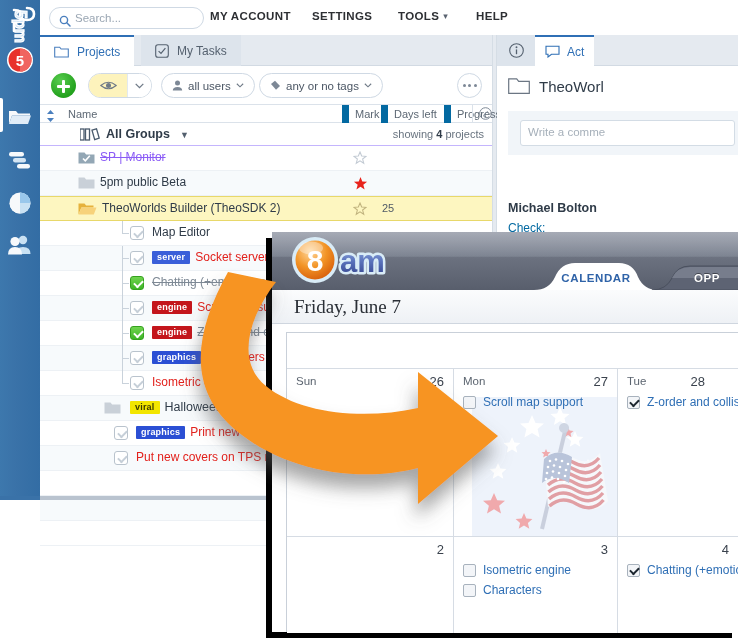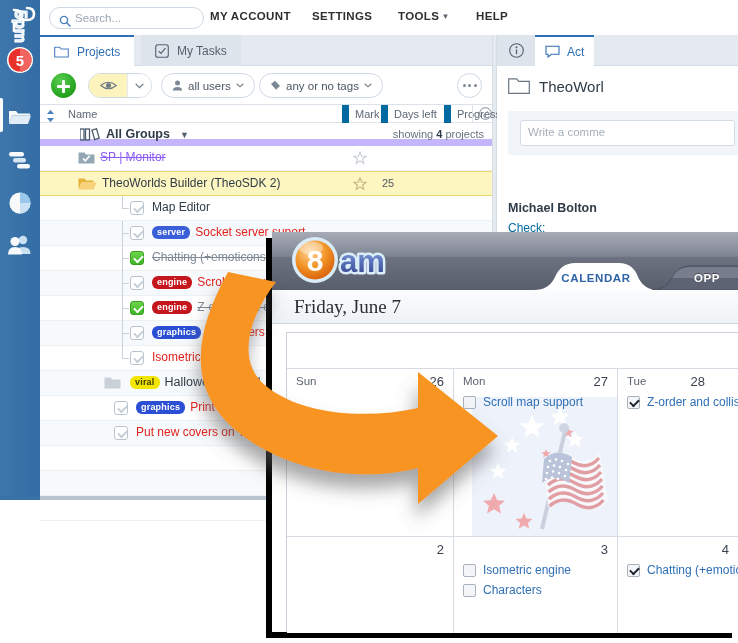--- a/index.html
+++ b/index.html
@@ -58,39 +58,39 @@
 
   
   .colhead { position:absolute; left:40px; top:104px; width:452px; height:19px;
      background:#fff; border-top:1px solid #dbe2ea; border-bottom:1px solid #dbe2ea; }
   .colhead .cell { position:absolute; top:0; height:18px; line-height:18px; font-size:11px; color:#5d6874;
      border-left:7px solid #0369a1; padding-left:6px; }
   .colhead .first { border-left:none; }
 
   
   .groupbar { position:absolute; left:40px; top:123px; width:452px; height:23px; background:#fff;
-     border-bottom:7px solid #c4b5fd; }
+     border-bottom:1px solid #c4b5fd; }
   .groupbar .lbl { position:absolute; left:66px; top:4px; font-size:12.5px; color:#2f3b48; font-weight:bold; }
   .groupbar .cv { position:absolute; left:140px; top:7px; font-size:9px; color:#53606e;}
   .groupbar .showing { position:absolute; right:8px; top:5px; font-size:11px; color:#68737f; }
   .groupbar .showing b{ color:#2f3b48; }
 
   
   .rows { position:absolute; left:40px; top:146px; width:452px; height:354px; }
   .row { position:relative; height:25px; border-bottom:1px solid #edf1f5; background:#fff;}
   .row.alt { background:#f7fafc; }
   .row.sel { background:#fdf6c0; border-top:1px solid #e8d86a; border-bottom:1px solid #e8d86a; }
   .row .nm { position:absolute; top:4px; font-size:12px; white-space:nowrap; }
   .row .star { position:absolute; left:313px; top:5px; }
   .row .num { position:absolute; left:342px; top:5px; font-size:11px; color:#4f5a66;}
   .proj-name { color:#2f3b48; }
   .proj-name.done { text-decoration:line-through; color:#8b5cf6; }
   .task-name { color:#e2211c; }
   .task-name.done { color:#7e8995; text-decoration:line-through; }
-  .tag { display:inline-block; color:#fff; font-size:9px; font-weight:bold; border-radius:6px;
+  .tag { display:inline-block; color:#fff; font-size:9px; font-weight:bold; border-radius:1px;
      padding:1px 5px 2px; margin-right:5px; vertical-align:1px; letter-spacing:.2px;}
   .cb { position:absolute; top:5px; width:14px; height:14px; border:1px solid #b9c3cd; border-radius:3px;
       background:#fff; }
   .cb.on { background:linear-gradient(#6fd44e,#3eb527); border-color:#35a11f; }
   .cb.on:after{ content:""; position:absolute; left:3px; top:3px; width:7px; height:4px;
       border-left:2px solid #fff; border-bottom:2px solid #fff; transform:rotate(-45deg);}
   .cb.grey:after{ content:""; position:absolute; left:3px; top:3px; width:7px; height:4px;
       border-left:2px solid #c6cfd8; border-bottom:2px solid #c6cfd8; transform:rotate(-45deg);}
   .tree { position:absolute; top:0; width:1px; background:#c9d2db;}
   .treeh { position:absolute; width:7px; height:1px; background:#c9d2db;}
@@ -346,20 +346,33 @@
             </svg>
         </span>
         <span class="nm proj-name done" style="left:60px">SP | Monitor</span>
         <span class="star">
           <svg width="14" height="14" viewBox="0 0 16 16">
               <path d="M8 1.2 L9.9 5.8 L14.8 6.1 L11 9.2 L12.3 14 L8 11.3 L3.7 14 L5 9.2 L1.2 6.1 L6.1 5.8z" fill="none" stroke="#c2cad3" stroke-width="1.2"></path>
             </svg>
         </span>
       </div>
 
+      <div class="row alt">
+        <span style="position:absolute;left:38px;top:5px">
+          <svg width="17" height="14" viewBox="0 0 17 14">
+              <path d="M.5 1.5h6l1.6 2h8.4v9H.5z" fill="#c9d0d8"></path>
+            </svg>
+        </span>
+        <span class="nm proj-name" style="left:60px">5pm public Beta</span>
+        <span class="star">
+          <svg width="15" height="15" viewBox="0 0 16 16">
+              <path d="M8 1 L9.9 5.8 L15 6.1 L11 9.3 L12.4 14.3 L8 11.4 L3.6 14.3 L5 9.3 L1 6.1 L6.1 5.8z" fill="#e8231c"></path>
+            </svg>
+        </span>
+      </div>
 
       <div class="row sel">
         <span style="position:absolute;left:38px;top:5px">
           <svg width="19" height="14" viewBox="0 0 19 14">
               <path d="M.5 1.5h6l1.6 2h7.4v2H3.4L.5 12.5z" fill="#e6b23c"></path>
           <path d="M3.4 5.5H18.5L15.8 12.5H.5z" fill="#f7d27a"></path>
             </svg>
         </span>
         <span class="nm proj-name" style="left:62px">TheoWorlds Builder (TheoSDK 2)</span>
         <span class="star">

